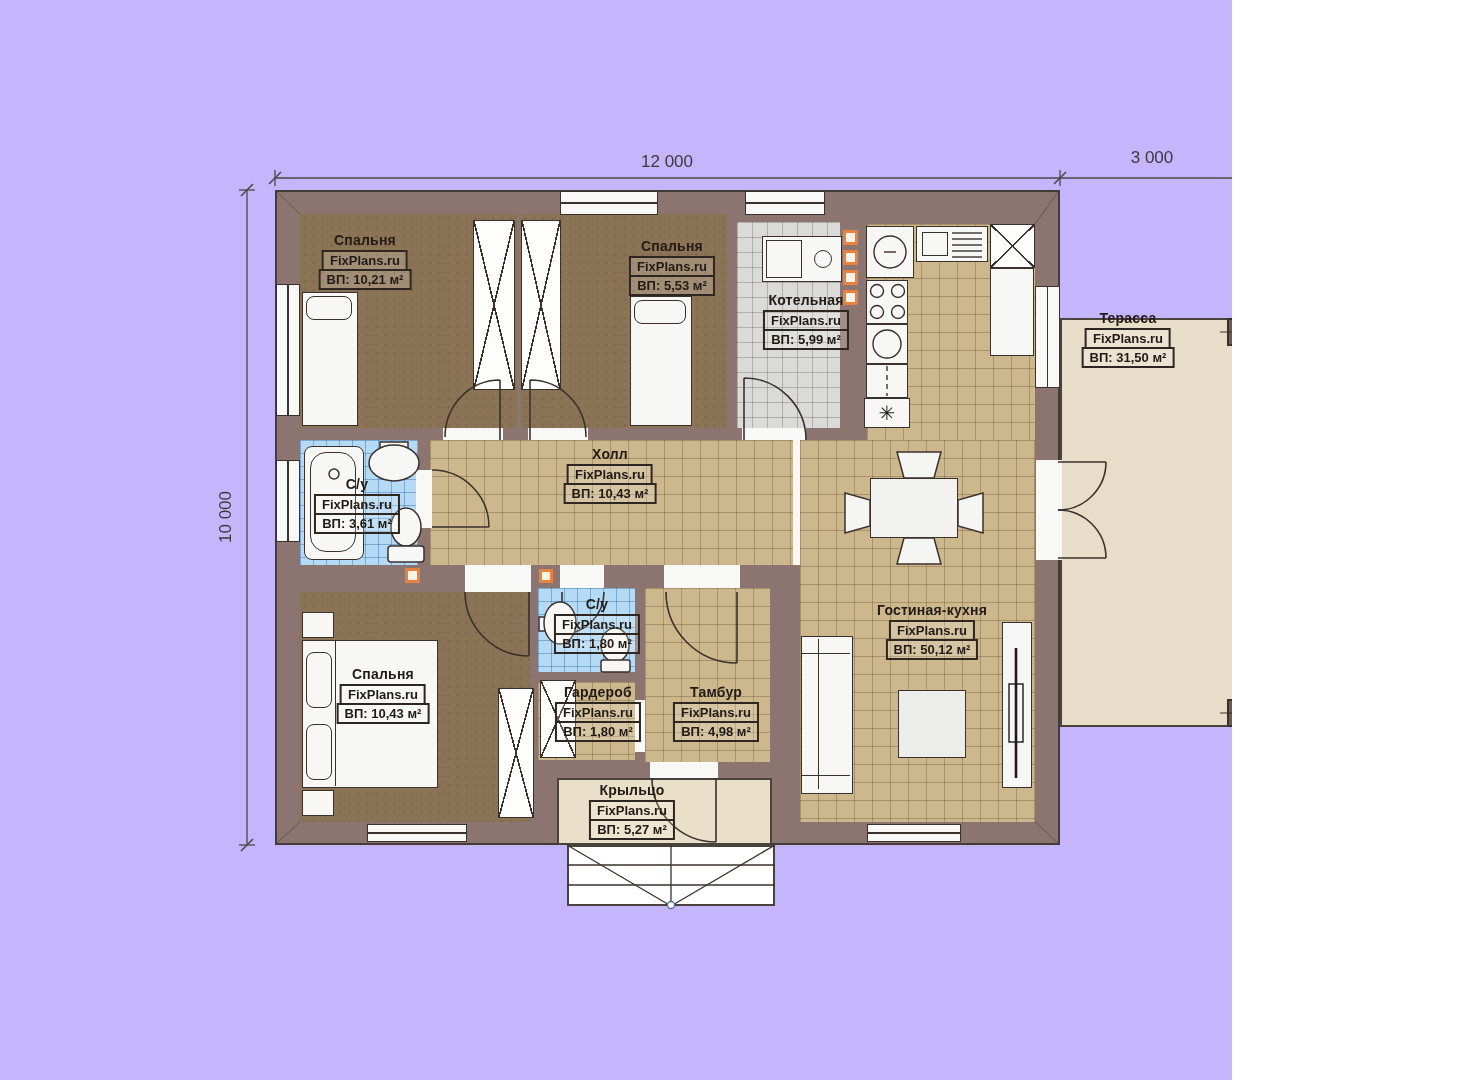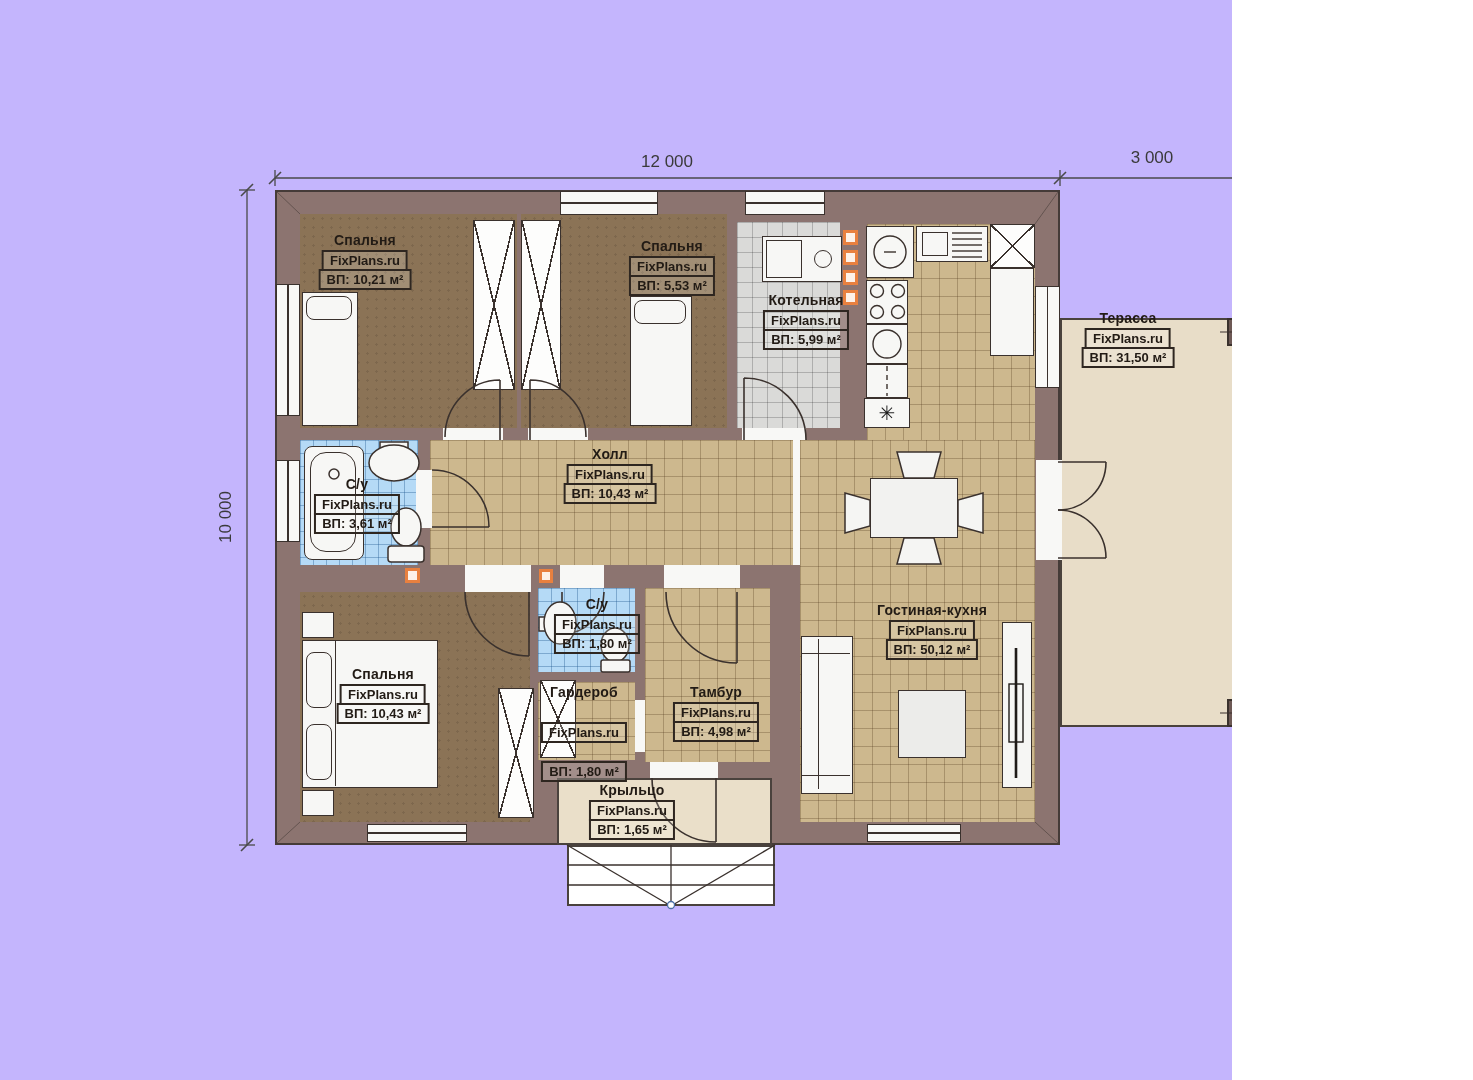--- a/index.html
+++ b/index.html
@@ -289,34 +289,34 @@
   <div class="abs rlabel" style="left:383px;top:666px;">
     <div class="rname">Спальня</div>
     <div class="rbox">FixPlans.ru</div>
     <div class="rbox">ВП: 10,43 м²</div>
   </div>
   <div class="abs rlabel" style="left:597px;top:596px;">
     <div class="rname">С/у</div>
     <div class="rbox">FixPlans.ru</div>
     <div class="rbox">ВП: 1,80 м²</div>
   </div>
-  <div class="abs rlabel" style="left:584px;top:684px;gap:20px;">
+  <div class="abs rlabel" style="left:598px;top:684px;">
     <div class="rname">Гардероб</div>
     <div class="rbox">FixPlans.ru</div>
     <div class="rbox">ВП: 1,80 м²</div>
   </div>
   <div class="abs rlabel" style="left:716px;top:684px;">
     <div class="rname">Тамбур</div>
     <div class="rbox">FixPlans.ru</div>
     <div class="rbox">ВП: 4,98 м²</div>
   </div>
   <div class="abs rlabel" style="left:932px;top:602px;">
     <div class="rname">Гостиная-кухня</div>
     <div class="rbox">FixPlans.ru</div>
     <div class="rbox">ВП: 50,12 м²</div>
   </div>
   <div class="abs rlabel" style="left:632px;top:782px;">
     <div class="rname">Крыльцо</div>
     <div class="rbox">FixPlans.ru</div>
-    <div class="rbox">ВП: 1,65 м²</div>
+    <div class="rbox">ВП: 5,27 м²</div>
   </div>
 
 </div>
 
 </body></html>

